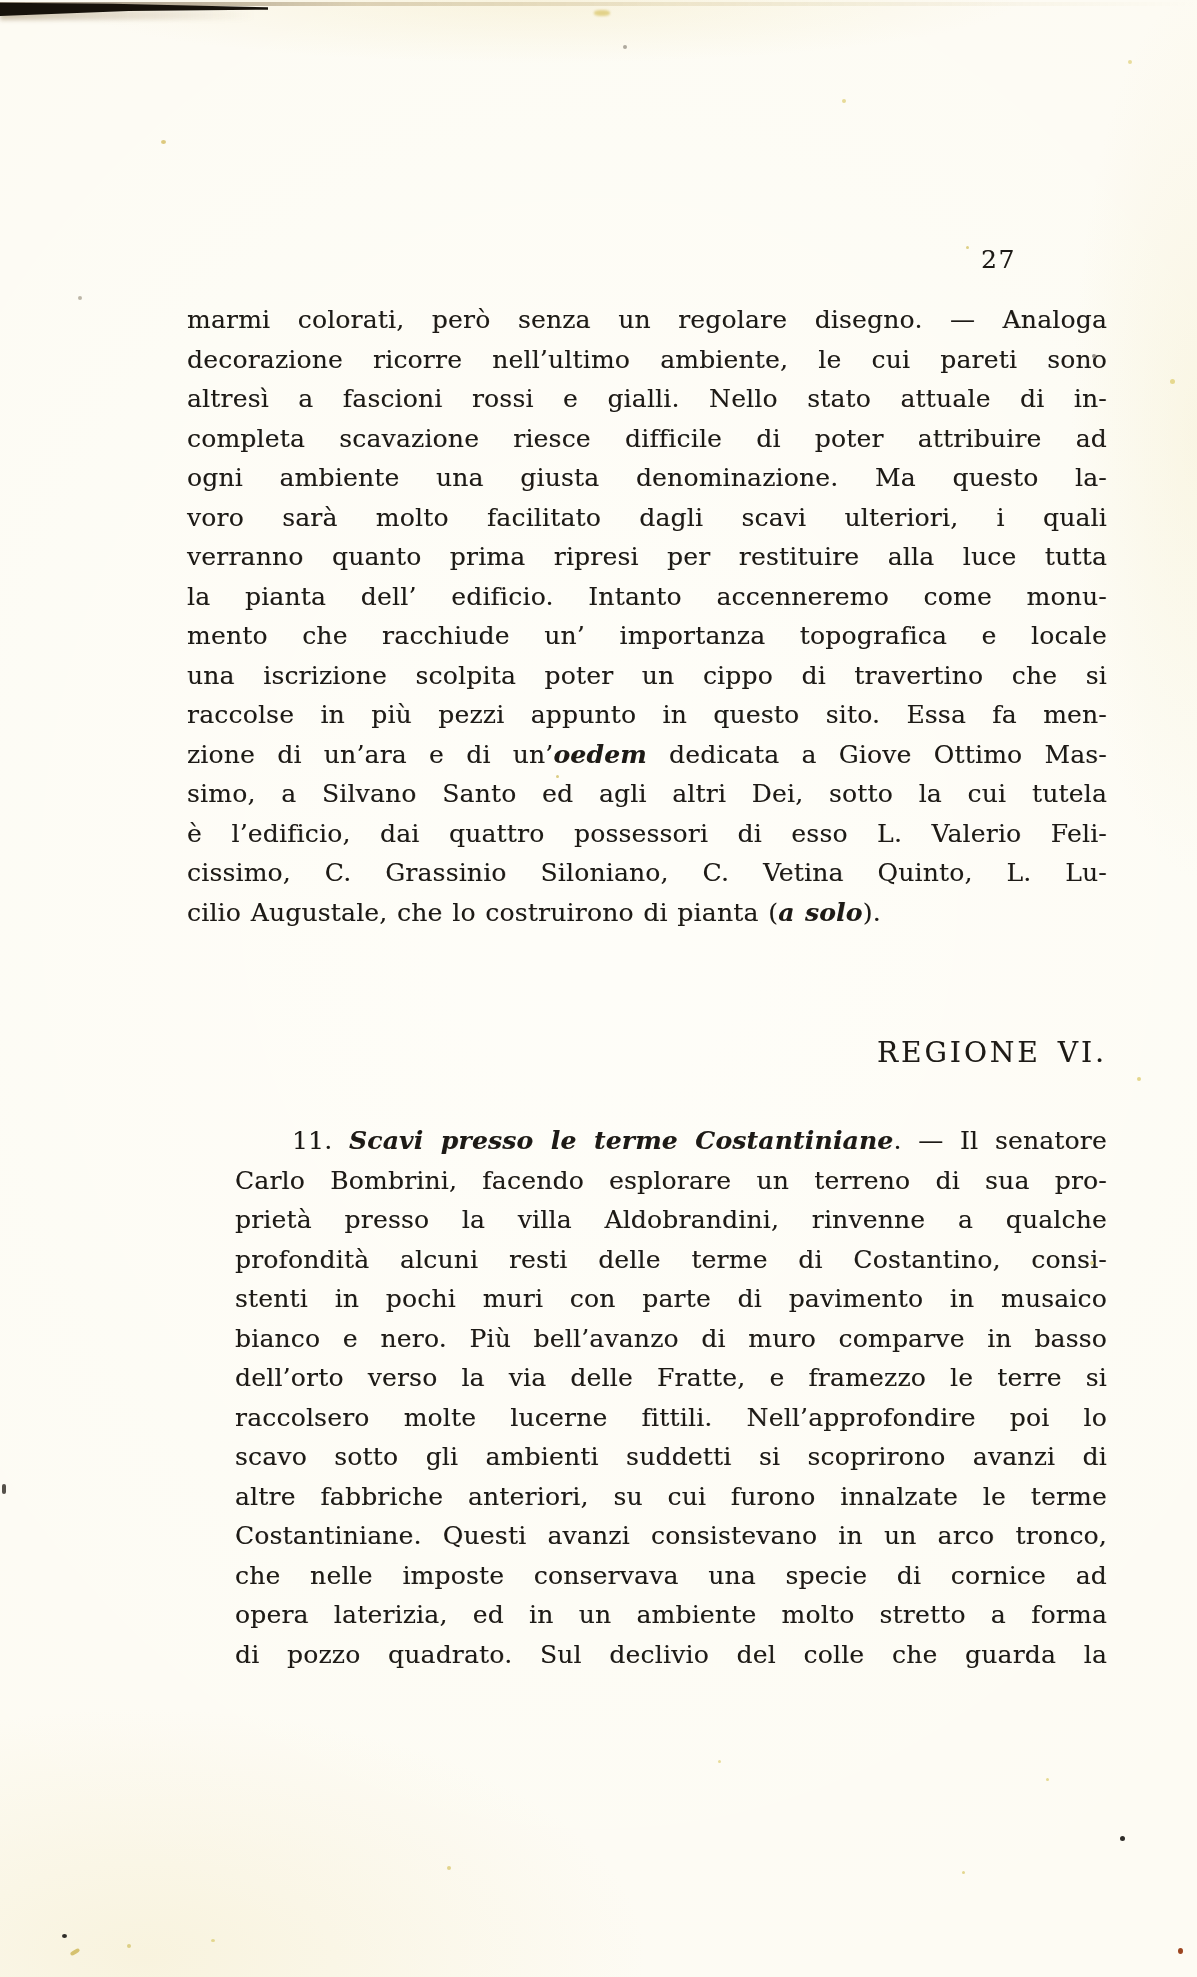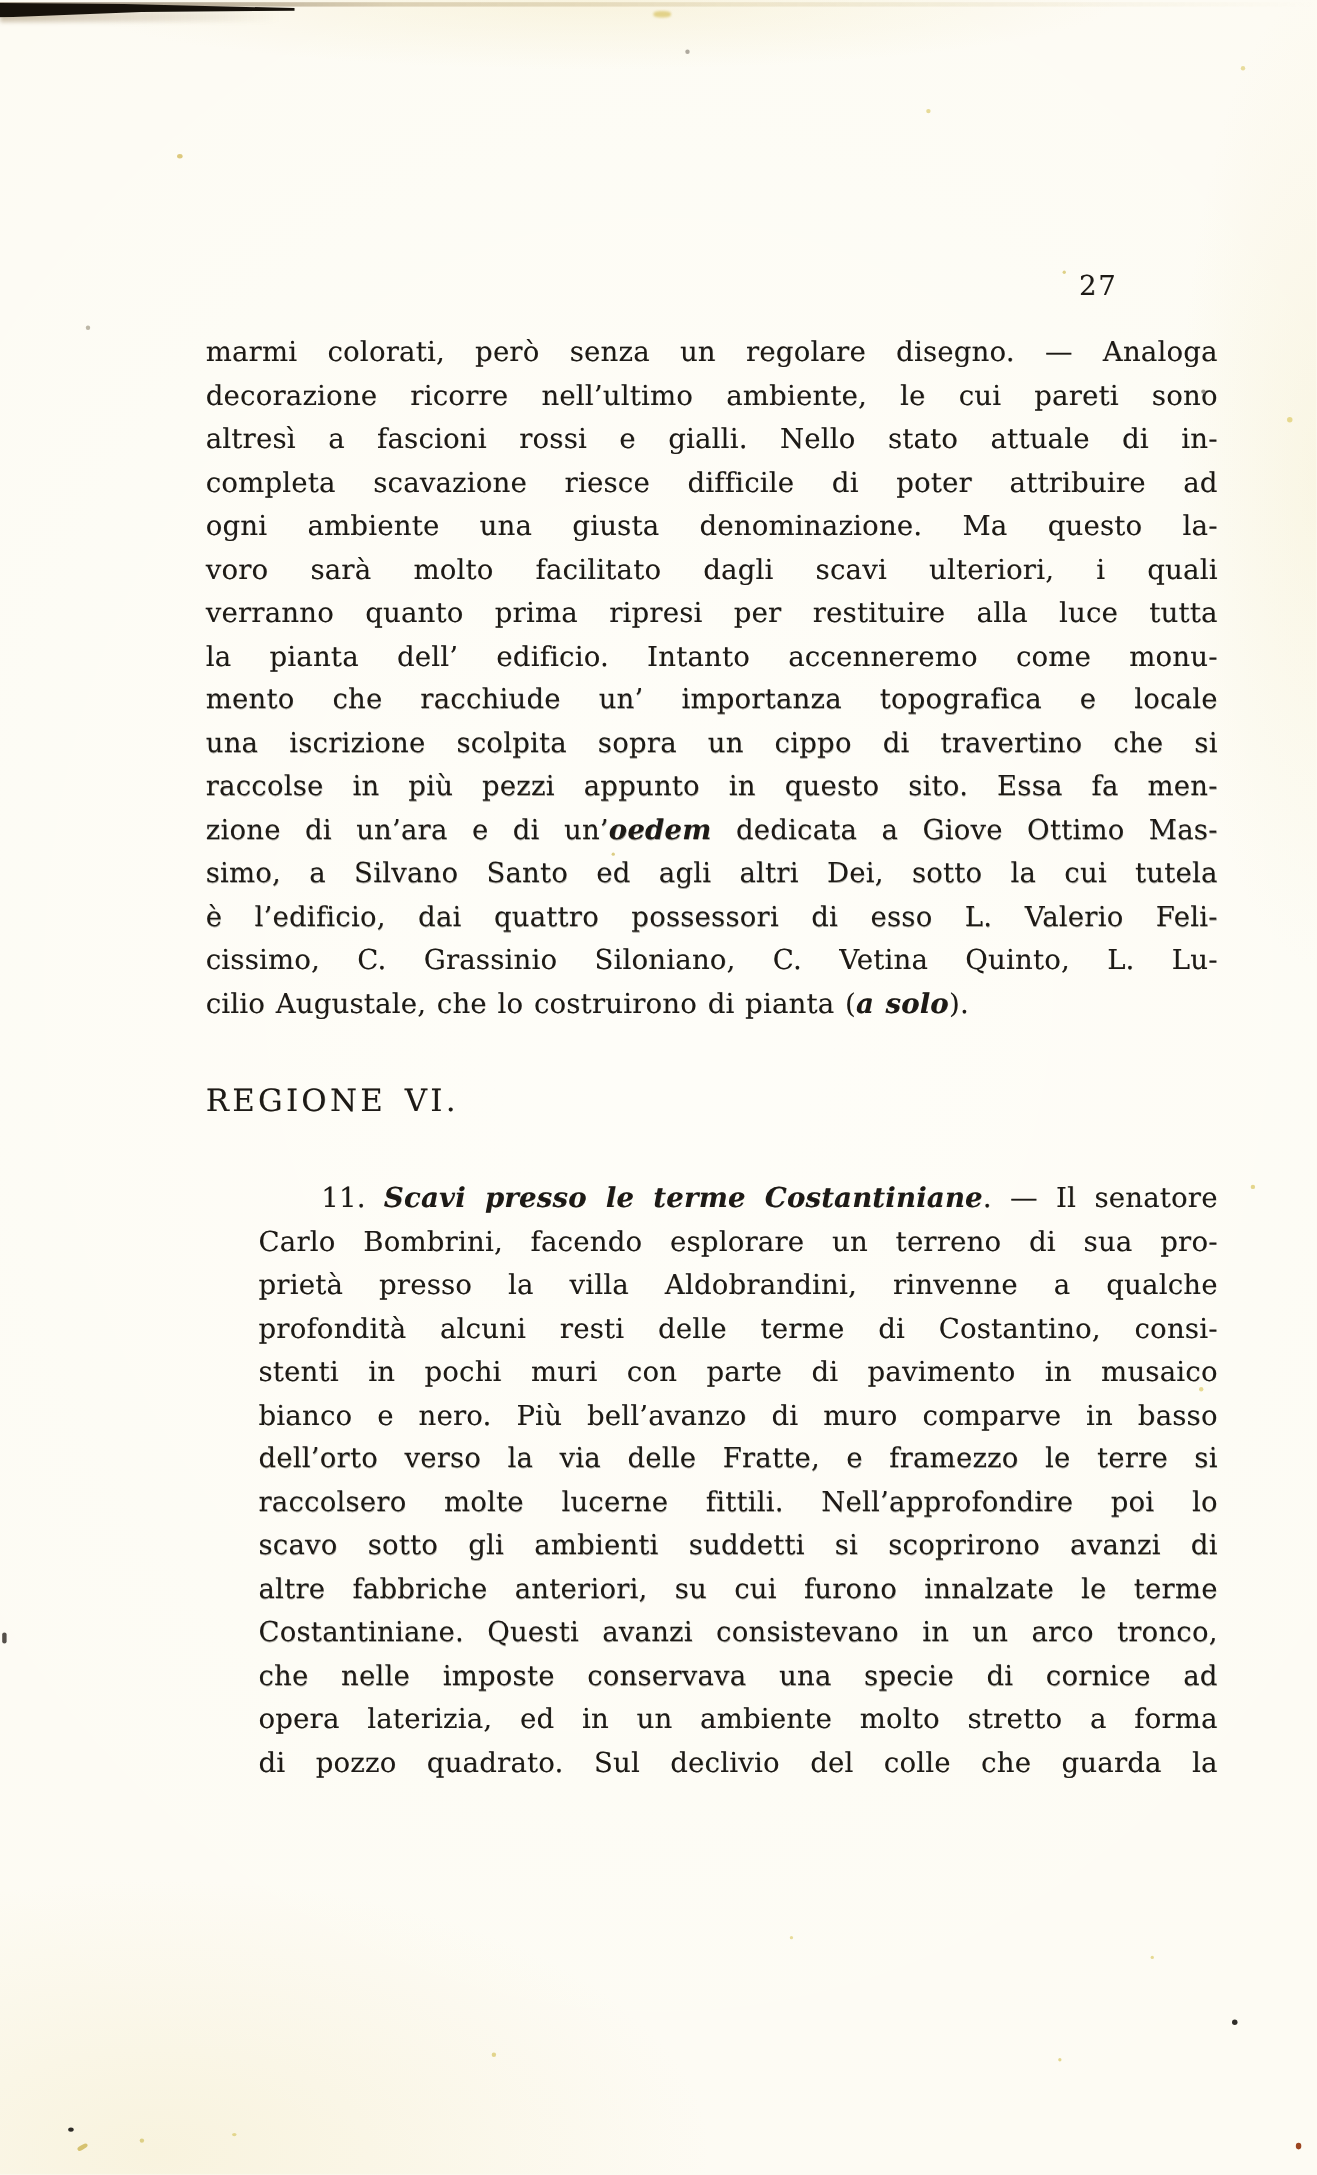--- a/index.html
+++ b/index.html
@@ -48,25 +48,25 @@
     word-spacing: 1.5px;
     text-align: justify;
     text-align-last: justify;
     white-space: normal;
     text-shadow: 0.3px 0.3px 0.6px rgba(30,25,18,0.38);
   }
   .line.no-just { text-align: center; text-align-last: left; }
   .line.indent { text-indent: 57px; }
   .it { font-style: italic; font-weight: bold; }
   .heading {
-    margin-top: 48px;
+    margin-top: 100px;
     font-size: 28px;
     font-weight: normal;
     line-height: 42px;
-    text-align: left;
+    text-align: right;
     letter-spacing: 3px;
     text-shadow: 0.3px 0.3px 0.6px rgba(30,25,18,0.38);
   }
   .para-2 { margin-top: 47px; margin-left: 48px; }
   .page-number {
     position: absolute; left: 981px; top: 245px;
     font-size: 25px; letter-spacing: 1.5px;
     text-shadow: 0.3px 0.3px 0.6px rgba(30,25,18,0.38);
   }
   .speck { position: absolute; border-radius: 50%; pointer-events: none; }
@@ -86,21 +86,21 @@
     <div class="para para-1">
         <div class="line"><span>marmi colorati, però senza un regolare disegno. — Analoga</span></div>
         <div class="line"><span>decorazione ricorre nell’ultimo ambiente, le cui pareti sono</span></div>
         <div class="line"><span>altresì a fascioni rossi e gialli. Nello stato attuale di in-</span></div>
         <div class="line"><span>completa scavazione riesce difficile di poter attribuire ad</span></div>
         <div class="line"><span>ogni ambiente una giusta denominazione. Ma questo la-</span></div>
         <div class="line"><span>voro sarà molto facilitato dagli scavi ulteriori, i quali</span></div>
         <div class="line"><span>verranno quanto prima ripresi per restituire alla luce tutta</span></div>
         <div class="line"><span>la pianta dell’ edificio. Intanto accenneremo come monu-</span></div>
         <div class="line"><span>mento che racchiude un’ importanza topografica e locale</span></div>
-        <div class="line"><span>una iscrizione scolpita sopra un cippo di travertino che si</span></div>
+        <div class="line"><span>una iscrizione scolpita poter un cippo di travertino che si</span></div>
         <div class="line"><span>raccolse in più pezzi appunto in questo sito. Essa fa men-</span></div>
         <div class="line"><span>zione di un’ara e di un’</span><span class="it">oedem</span><span> dedicata a Giove Ottimo Mas-</span></div>
         <div class="line"><span>simo, a Silvano Santo ed agli altri Dei, sotto la cui tutela</span></div>
         <div class="line"><span>è l’edificio, dai quattro possessori di esso L. Valerio Feli-</span></div>
         <div class="line"><span>cissimo, C. Grassinio Siloniano, C. Vetina Quinto, L. Lu-</span></div>
         <div class="line no-just"><span>cilio Augustale, che lo costruirono di pianta (</span><span class="it">a solo</span><span>).</span></div>
       </div>
     <h2 class="heading">REGIONE VI.</h2>
     <div class="para para-2">
         <div class="line indent"><span>11. </span><span class="it">Scavi presso le terme Costantiniane</span><span>. — Il senatore</span></div>

